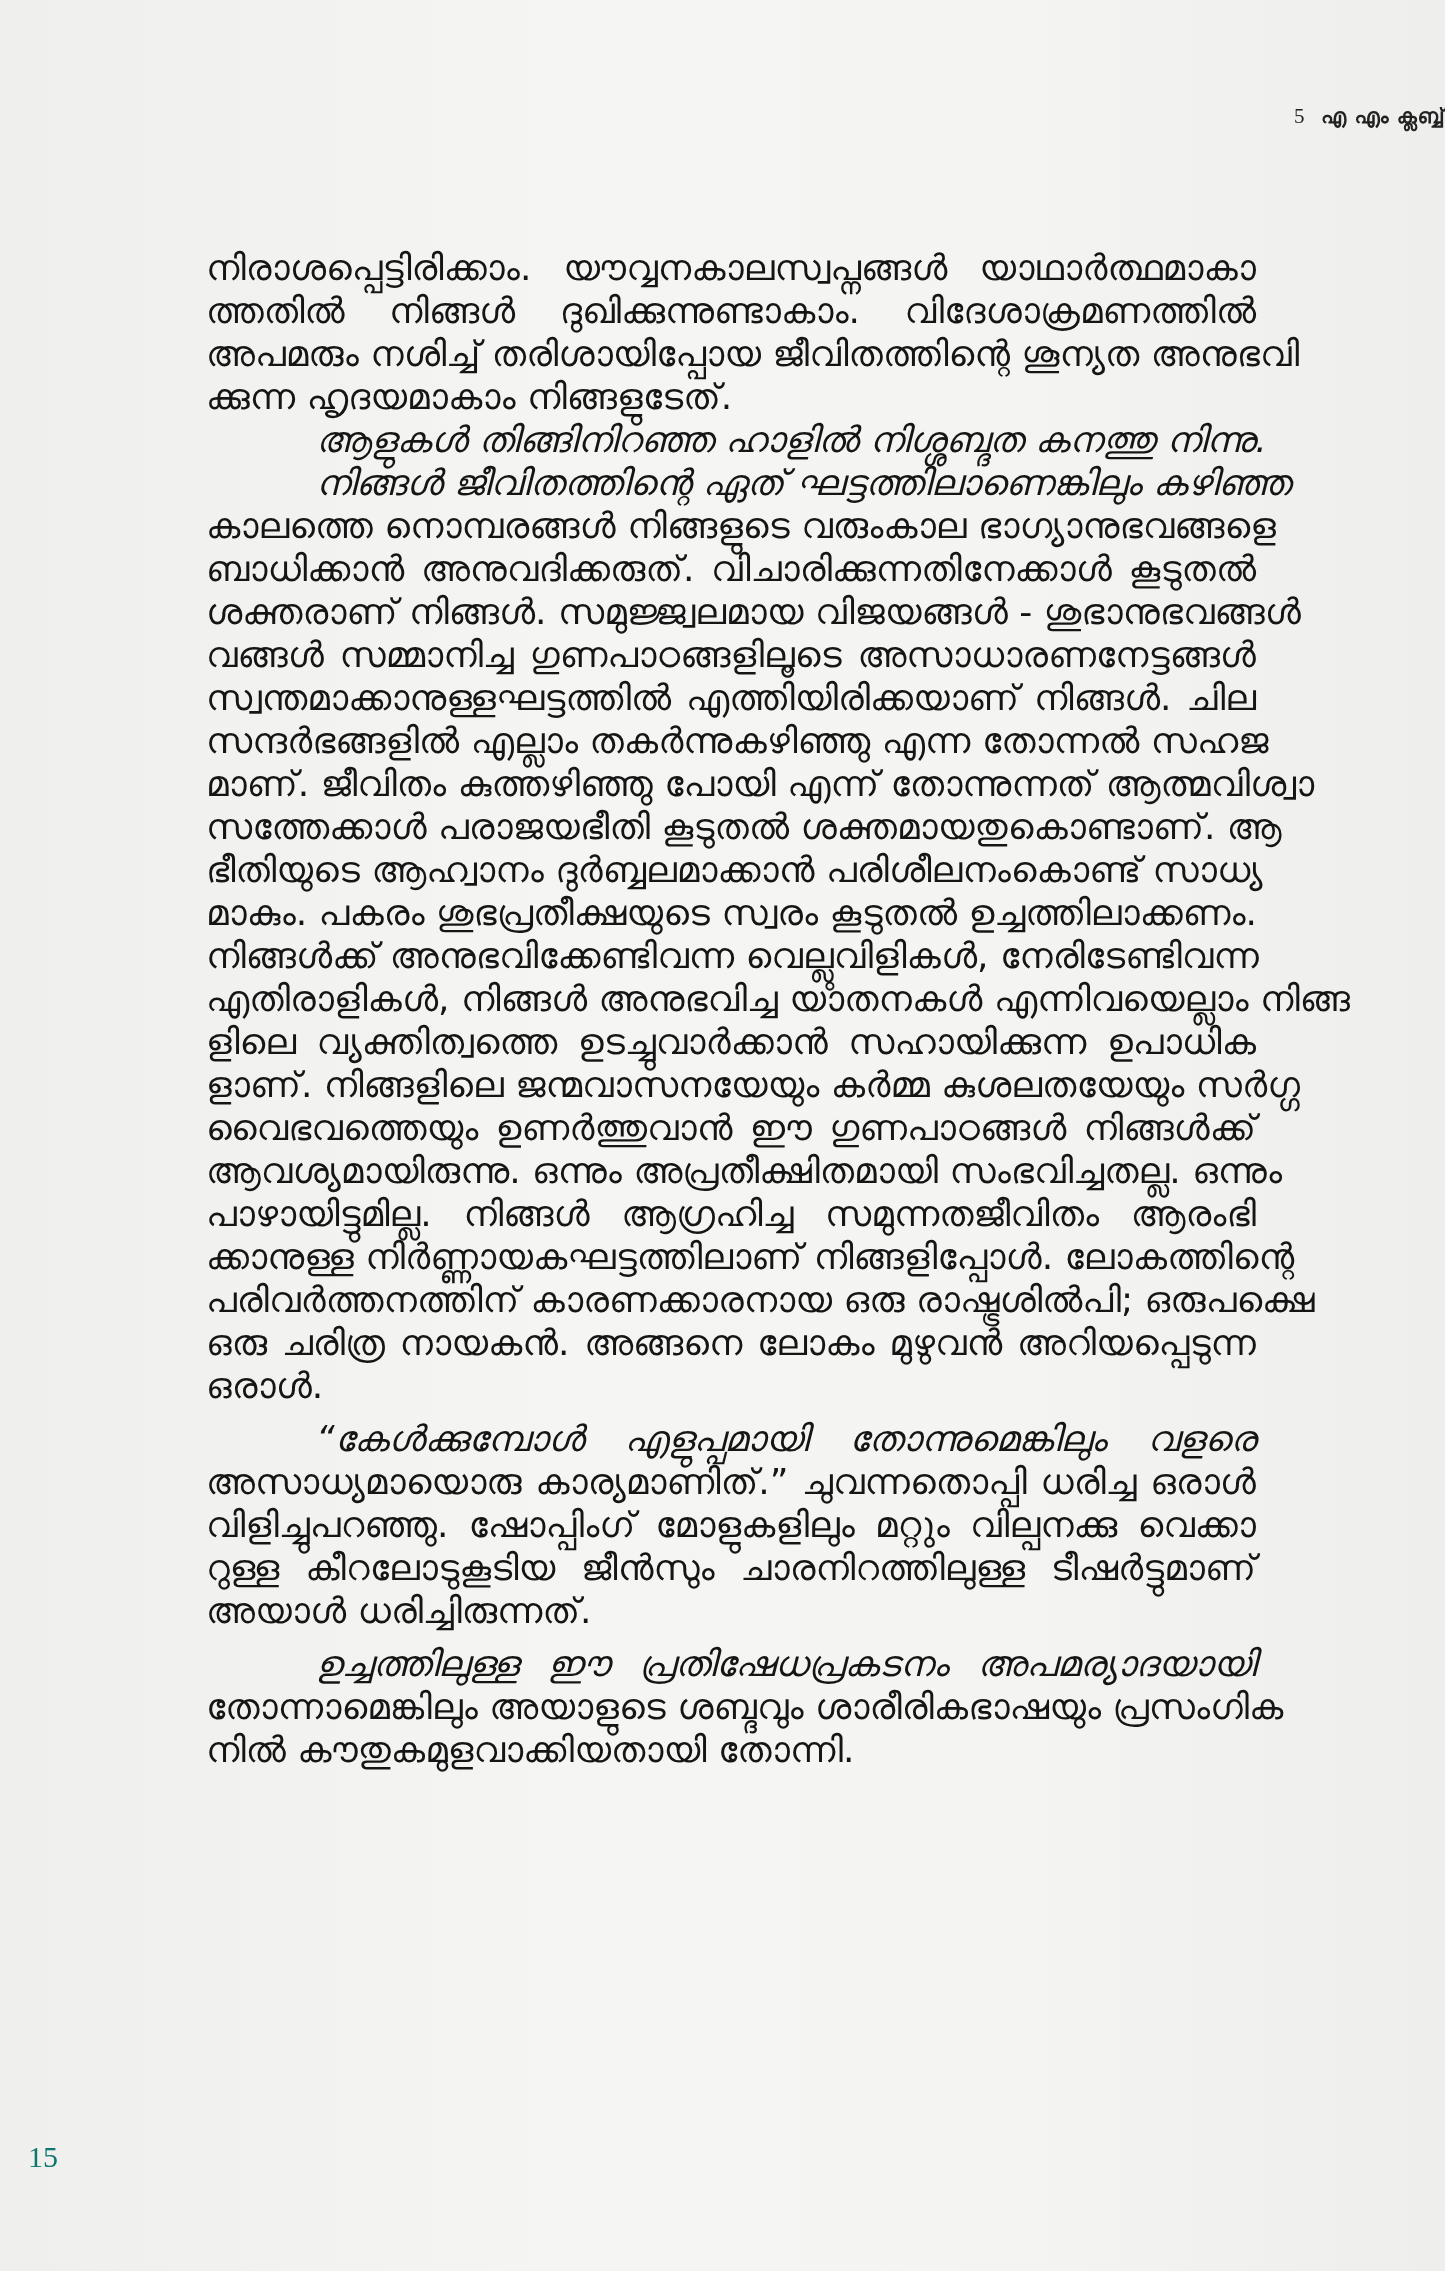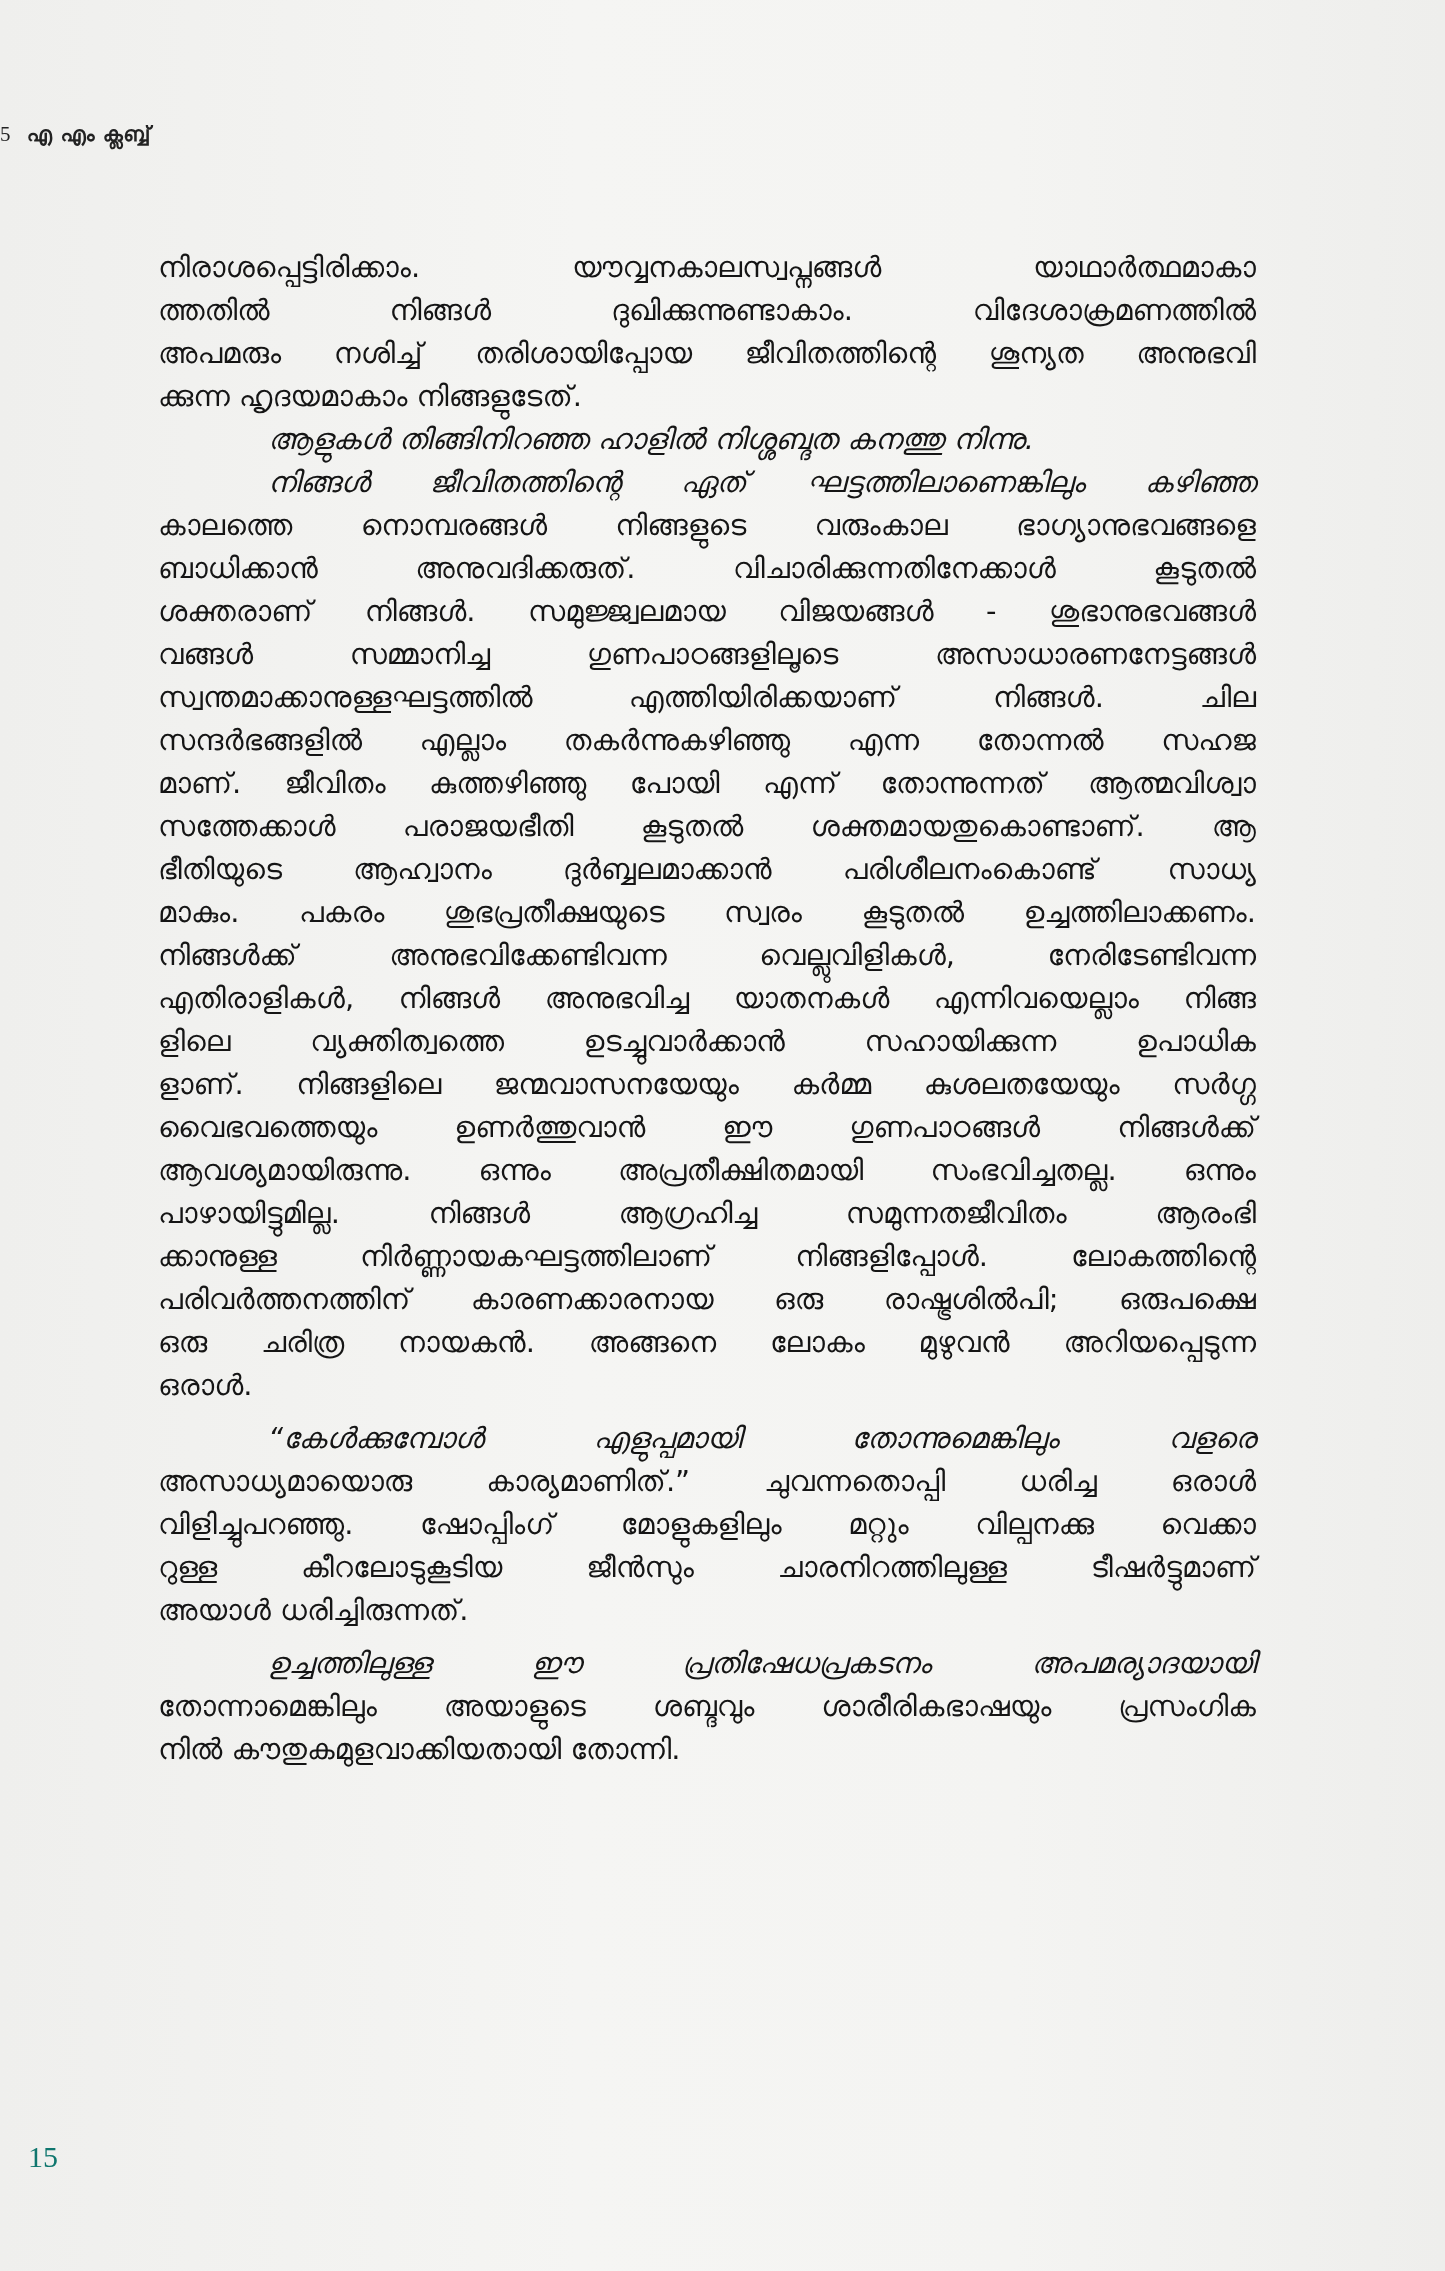--- a/index.html
+++ b/index.html
@@ -20,47 +20,47 @@
       position: absolute;
       left: 0; top: 0;
       width: 1445px;
       height: 2271px;
     }
     .running-header {
       position: absolute;
       top: 104px;
       left: 0;
       width: 100%;
-      text-align: left;
+      text-align: right;
       font-size: 21px;
       font-weight: bold;
       letter-spacing: 0.5px;
       color: #222;
-      margin-top: 18px;
     }
     .running-header .num {
       font-family: "Liberation Serif", serif;
       font-weight: normal;
       margin-right: 8px;
     }
     .body-text {
       position: absolute;
       left: 158px;
       top: 246px;
       width: 1098px;
     }
     .line {
       display: block;
       height: 43px;
       line-height: 43px;
-      font-size: 29px;
+      font-size: 36px;
       white-space: nowrap;
       text-align: justify;
       text-align-last: justify;
       overflow: visible;
+      margin-left: 48px;
     }
     .line.last {
       text-align-last: left;
     }
     .line.indent {
       padding-left: 110px;
       font-style: italic;
     }
     .gap-large { height: 10px; }
     .folio {

